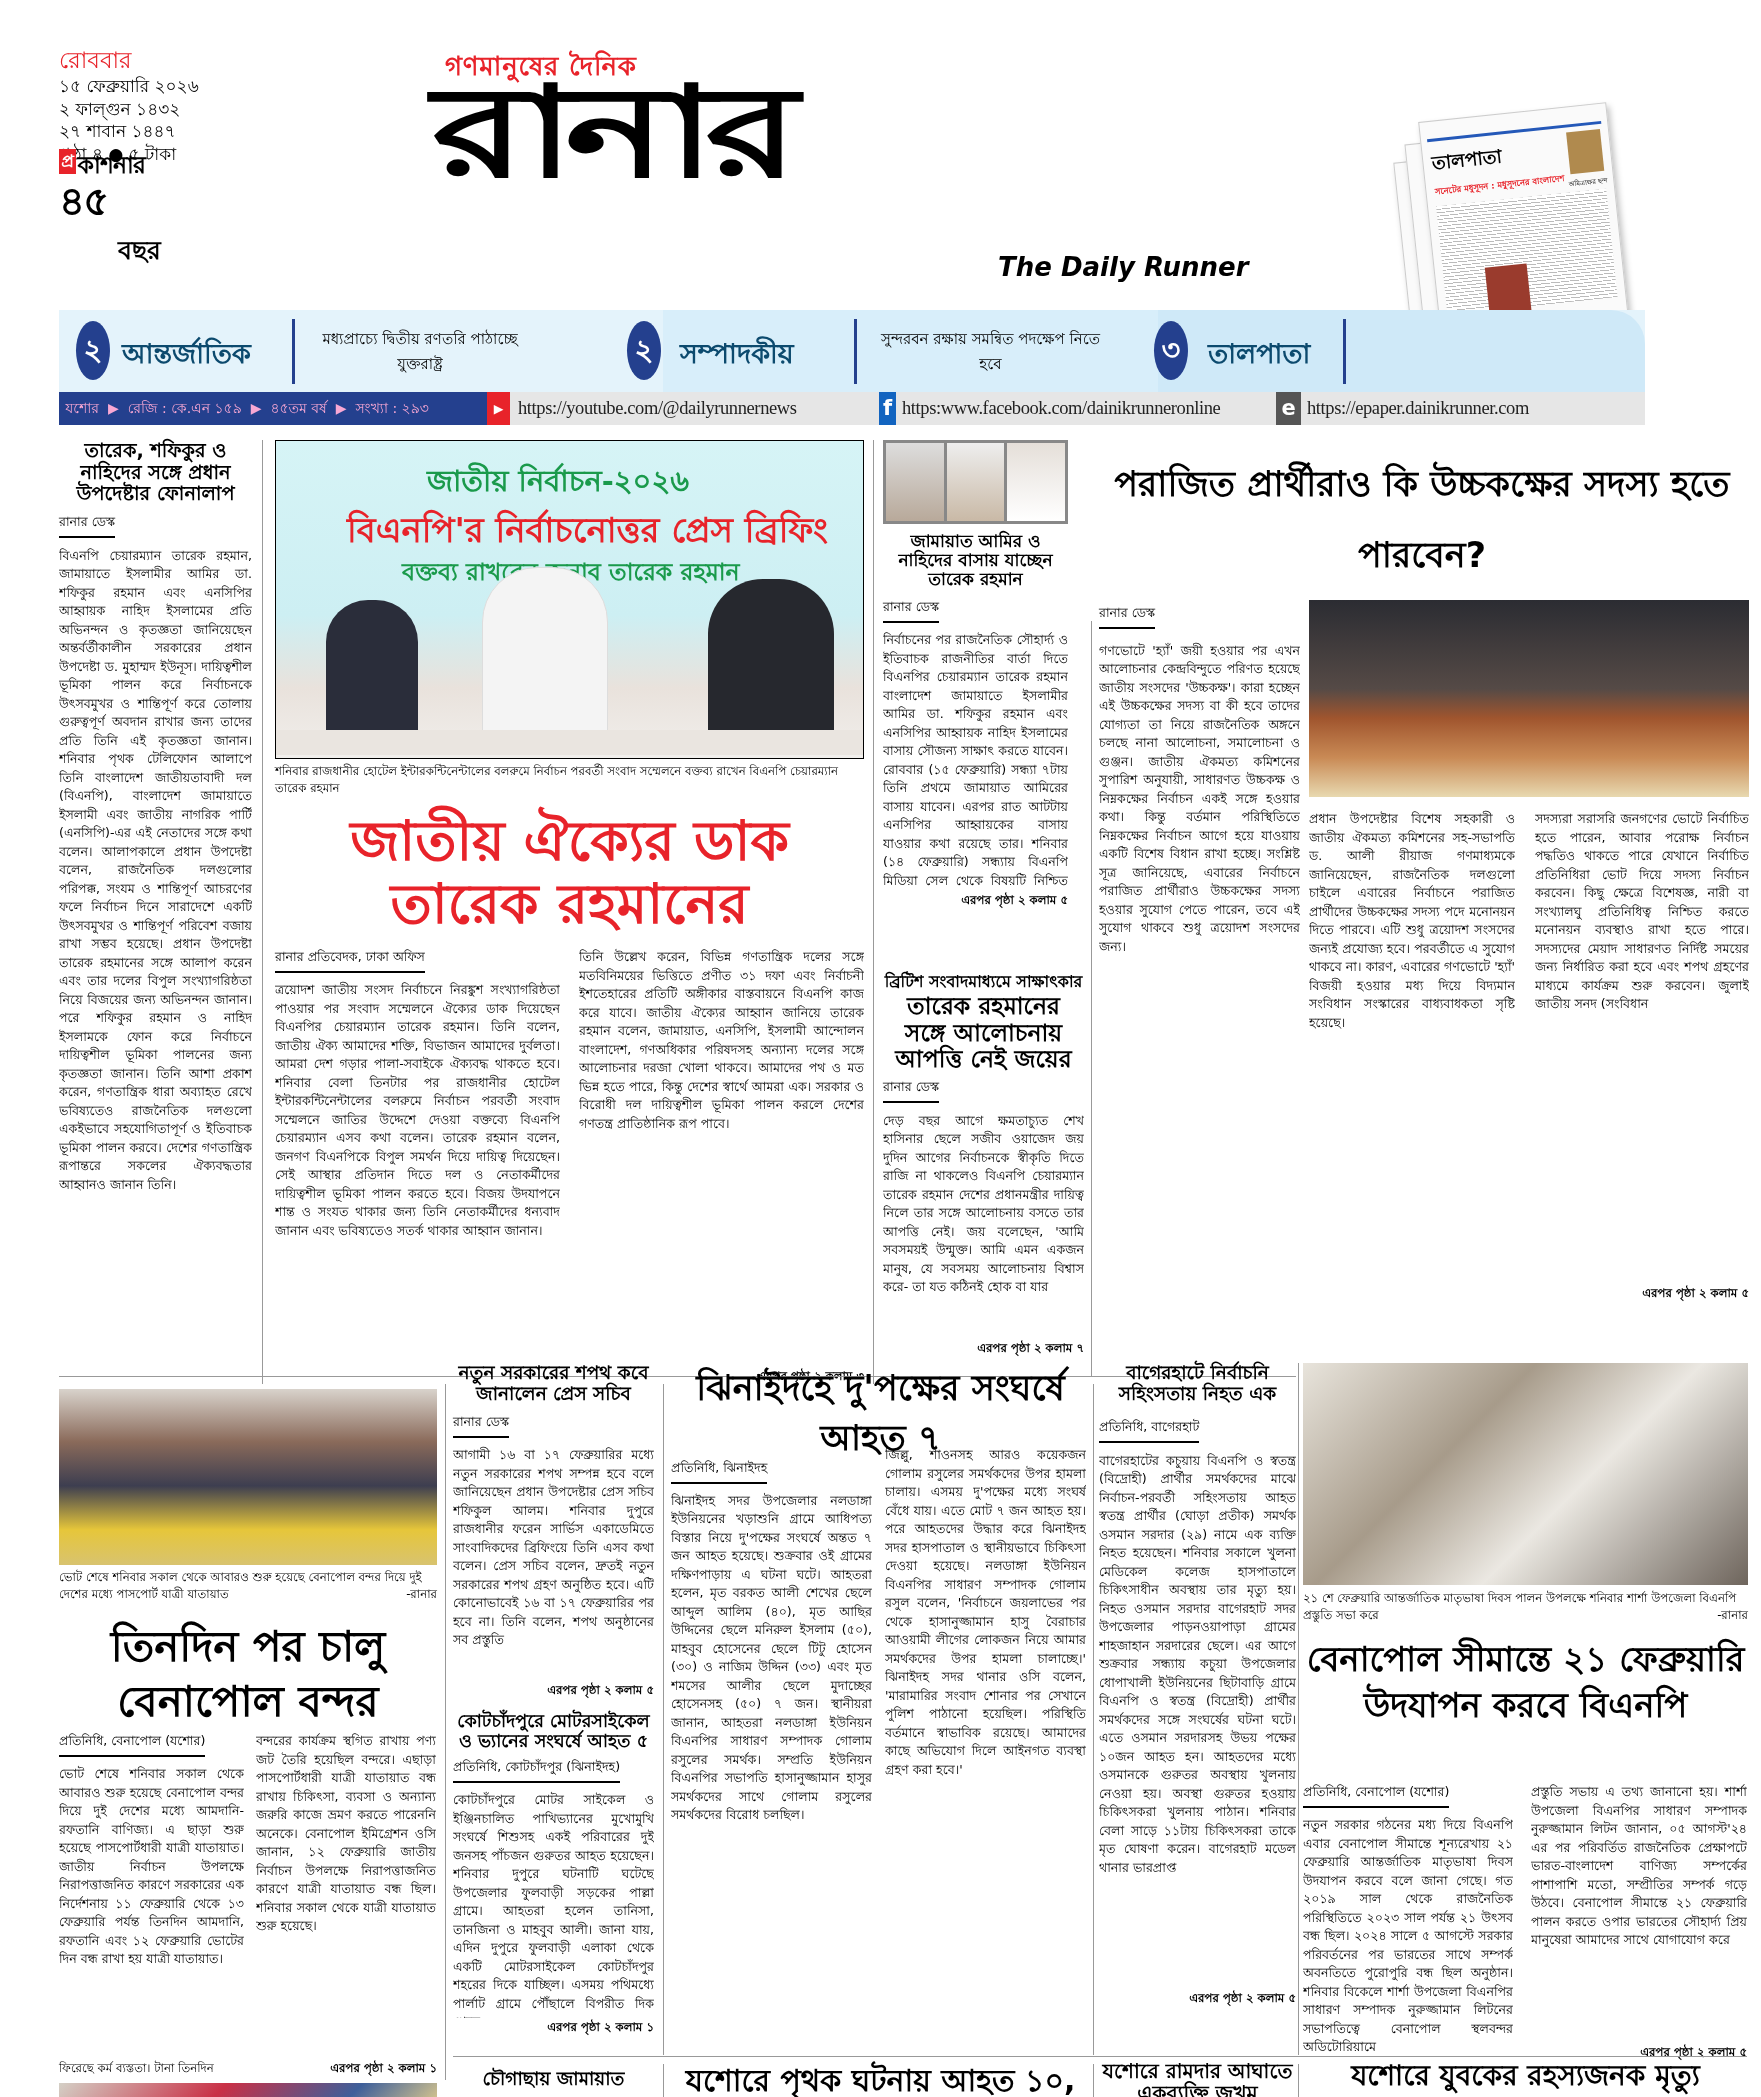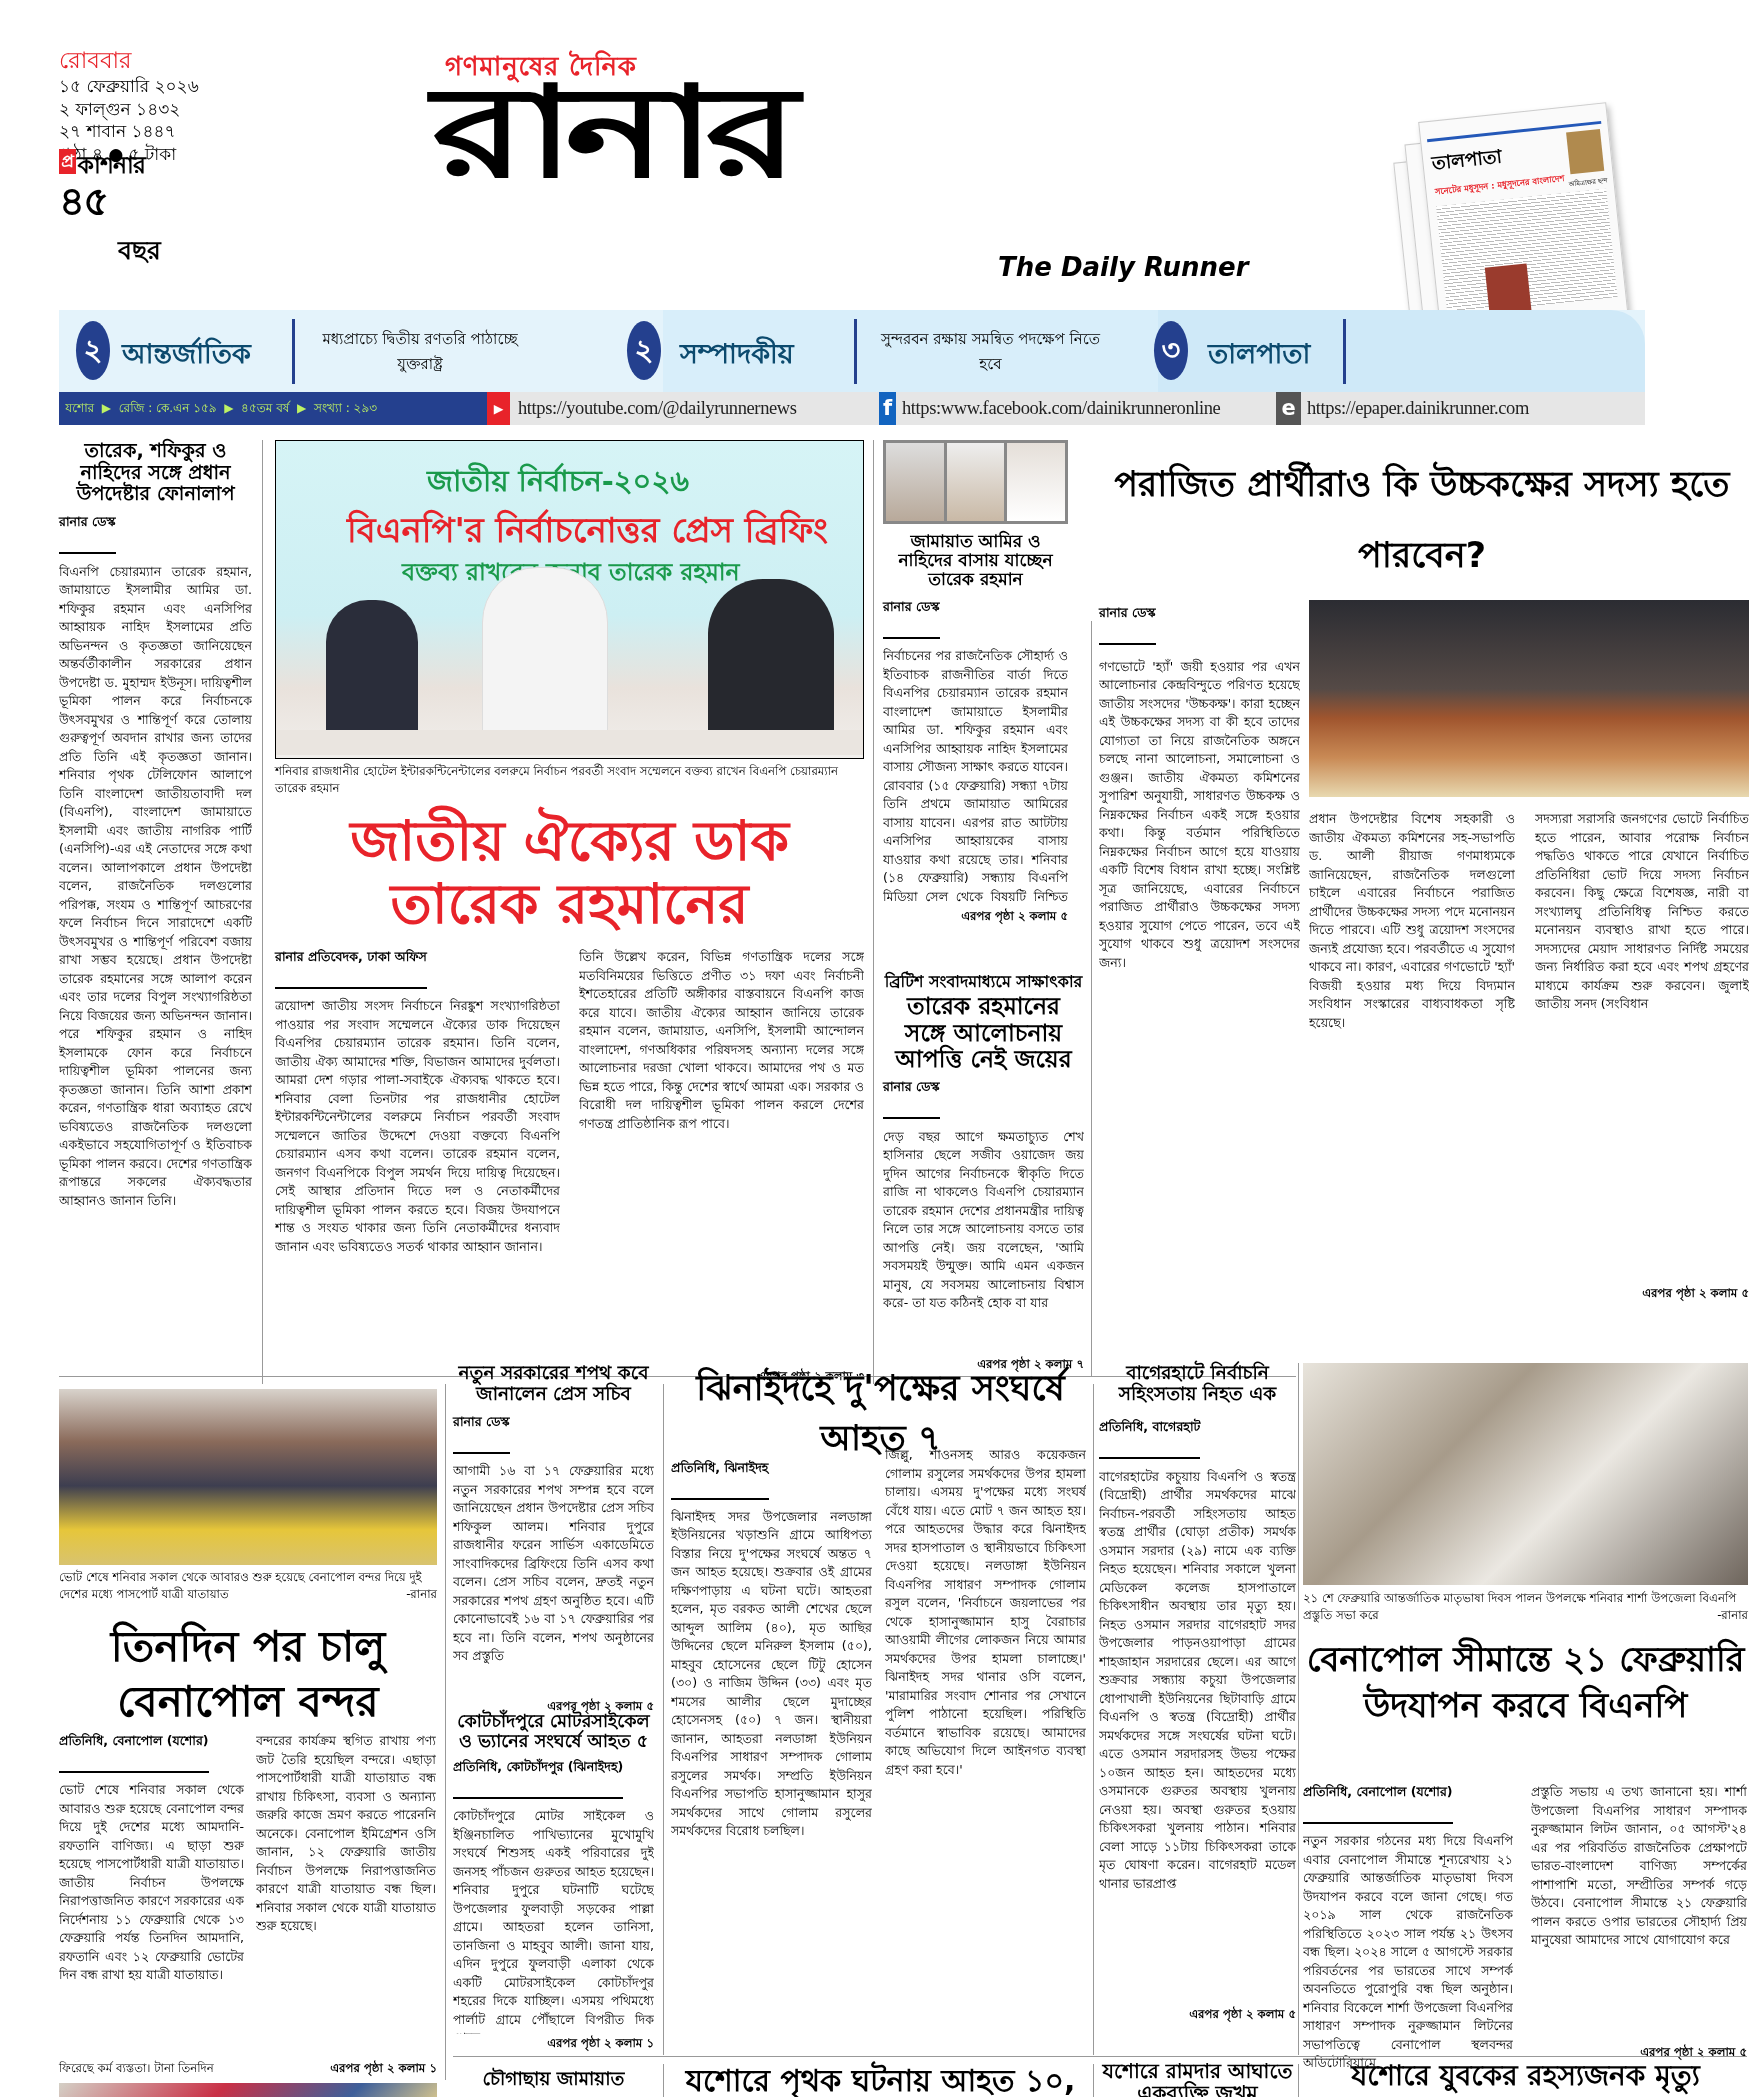--- a/index.html
+++ b/index.html
@@ -30,29 +30,29 @@
   
   .teaser { left: 59px; top: 310px; width: 1586px; height: 86px; background: #e4f3fb; border-radius: 0 0 0 0; }
   .teaser-seg { position: absolute; top: 0; height: 82px; background: #d8eefa; border-radius: 0 25px 0 0; }
   .num-oval { position: absolute; width: 34px; height: 59px; border-radius: 50%; background: #24408e; color: #fff; font-size: 29px; font-weight: bold; text-align: center; line-height: 59px; top: 10.5px; }
   .sec-label { position: absolute; top: 23px; color: #0c4a6e; font-size: 27px; font-weight: bold; }
   .vbar { position: absolute; top: 9.2px; width: 2.5px; height: 65px; background: #24408e; }
   .teaser-text { position: absolute; top: 17px; font-size: 15px; text-align: center; line-height: 25px; }
 
   
   .infobar { left: 59px; top: 392px; width: 1586px; height: 33px; background: #e6e6e6; }
-  .ib-blue { position: absolute; left: 0; top: 0; height: 33px; width: 428px; background: #24408e; color: #bef264; font-size: 12px; line-height: 33px; padding-left: 6.3px; white-space: nowrap; }
+  .ib-blue { position: absolute; left: 0; top: 0; height: 33px; width: 428px; background: #24408e; color: #f9a8d4; font-size: 14px; line-height: 33px; padding-left: 6.3px; white-space: nowrap; }
   .ib-red { position: absolute; left: 428px; top: 0; width: 23px; height: 33px; background: #e8232a; color: #fff; text-align: center; line-height: 33px; font-size: 12.6px; }
   .ib-link { position: absolute; top: 0; height: 33px; line-height: 33px; font-size: 18.5px; font-family: "Liberation Serif", serif; color: #222; white-space: nowrap; letter-spacing: -0.4px; }
   .ib-fb { position: absolute; top: 0; width: 17px; height: 33px; background: #1264c0; color: #fff; font-size: 21px; font-weight: bold; text-align: center; line-height: 33px; }
   .ib-e { position: absolute; top: 0; width: 25px; height: 33px; background: #555; color: #fff; font-size: 21px; font-weight: bold; text-align: center; line-height: 33px; }
 
   
   .hl { font-weight: bold; text-align: center; line-height: 1.12; }
-  .byline { font-size: 12.6px; font-weight: bold; border-bottom: 2.1px solid #000; display: inline-block; padding-bottom: 19px; }
+  .byline { font-size: 12.6px; font-weight: normal; border-bottom: 2.1px solid #000; display: inline-block; padding-bottom: 3px; }
   .body { font-size: 12.6px; line-height: 18.5px; text-align: justify; }
   .cont { font-size: 11.7px; font-weight: bold; text-align: right; }
   .cap { font-size: 11.7px; line-height: 17px; }
   .img { background: linear-gradient(135deg, #c9c1b6, #857a6f); overflow: hidden; }
   .rule-v { position: absolute; width: 0.8px; background: #999; }
   .rule-h { position: absolute; height: 0.8px; background: #999; }
   .red-hl { color: #e8232a; }
 </style>
 </head>
 <body>

